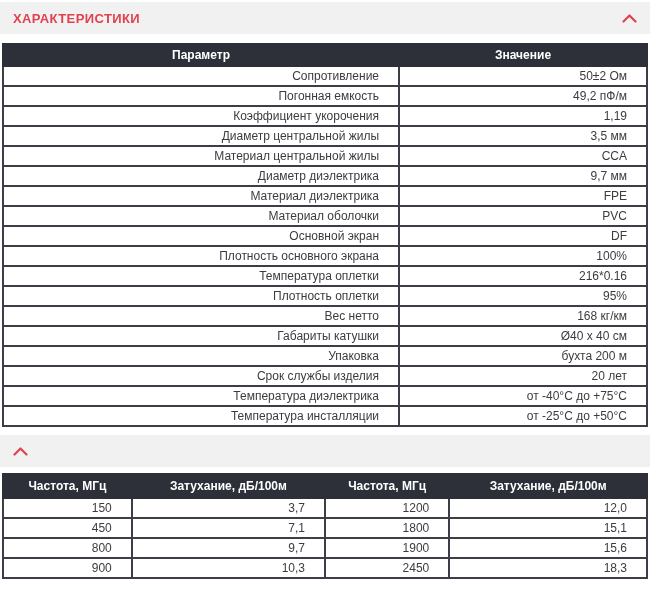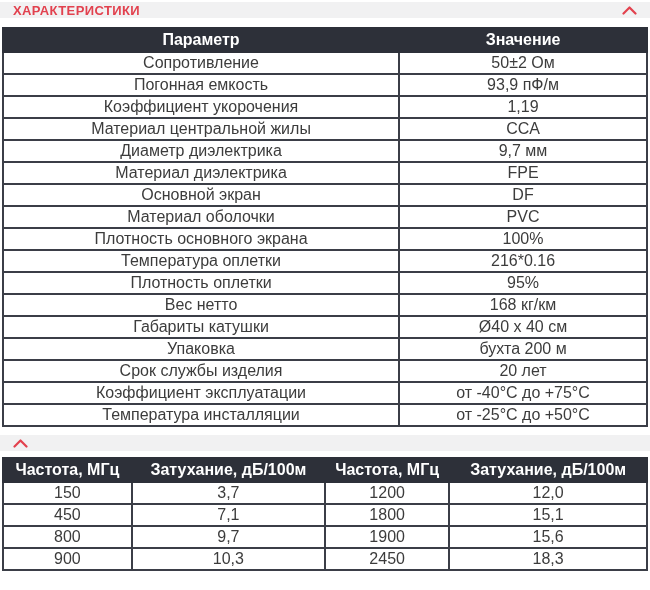--- a/index.html
+++ b/index.html
@@ -13,47 +13,47 @@
   html,body{margin:0;padding:0;}
   body{
     width:650px;height:590px;background:#ffffff;
     font-family:"Liberation Sans","DejaVu Sans",sans-serif;
     overflow:hidden;
   }
   .page{padding-top:2px;}
   .section-header{
     display:flex;align-items:center;justify-content:space-between;
     background:var(--sectionBg);
-    height:16px;padding:0 13px;
+    height:32px;padding:0 13px;
     cursor:pointer;
   }
   .section-title{
     color:var(--accent);
     font-size:13px;font-weight:700;
     letter-spacing:.4px;
     text-transform:uppercase;
   }
   .chevron{color:var(--accent);display:flex;align-items:center;}
   .spec-table,.atten-table{
     width:646px;margin:9px 2px 8px;
     border-collapse:collapse;table-layout:fixed;
   }
   .atten-table{margin-top:6px;margin-bottom:0;border-radius:14px;}
   th{
     background:var(--headerBg);color:#ffffff;
-    font-size:16px;font-weight:700;
+    font-size:12px;font-weight:700;
     height:22px;padding:2px 4px;
     border:2px solid var(--headerBg);
     text-align:center;
   }
   .atten-table th{height:24px;}
   td{
     border:2px solid var(--border);
-    font-size:16px;color:var(--cellText);
-    text-align:center;height:20px;padding:1px 19px;
+    font-size:12px;color:var(--cellText);
+    text-align:right;height:20px;padding:1px 19px;
     background:#ffffff;
     white-space:nowrap;overflow:hidden;
   }
 </style>
 </head>
 <body>
 
 <div class="page">
 
   <div class="section-header">
@@ -76,47 +76,51 @@
         <th>Значение</th>
       </tr>
     </thead>
     <tbody>
         <tr>
           <td>Сопротивление</td>
           <td>50±2 Ом</td>
         </tr>
         <tr>
           <td>Погонная емкость</td>
-          <td>93,9 пФ/м</td>
+          <td>49,2 пФ/м</td>
         </tr>
         <tr>
           <td>Коэффициент укорочения</td>
           <td>1,19</td>
         </tr>
         <tr>
+          <td>Диаметр центральной жилы</td>
+          <td>3,5 мм</td>
+        </tr>
+        <tr>
           <td>Материал центральной жилы</td>
           <td>CCA</td>
         </tr>
         <tr>
           <td>Диаметр диэлектрика</td>
           <td>9,7 мм</td>
         </tr>
         <tr>
           <td>Материал диэлектрика</td>
           <td>FPE</td>
         </tr>
         <tr>
+          <td>Материал оболочки</td>
+          <td>PVC</td>
+        </tr>
+        <tr>
           <td>Основной экран</td>
           <td>DF</td>
         </tr>
         <tr>
-          <td>Материал оболочки</td>
-          <td>PVC</td>
-        </tr>
-        <tr>
           <td>Плотность основного экрана</td>
           <td>100%</td>
         </tr>
         <tr>
           <td>Температура оплетки</td>
           <td>216*0.16</td>
         </tr>
         <tr>
           <td>Плотность оплетки</td>
           <td>95%</td>
@@ -131,21 +135,21 @@
         </tr>
         <tr>
           <td>Упаковка</td>
           <td>бухта 200 м</td>
         </tr>
         <tr>
           <td>Срок службы изделия</td>
           <td>20 лет</td>
         </tr>
         <tr>
-          <td>Коэффициент эксплуатации</td>
+          <td>Температура диэлектрика</td>
           <td>от -40°С до +75°С</td>
         </tr>
         <tr>
           <td>Температура инсталляции</td>
           <td>от -25°С до +50°С</td>
         </tr>
       </tbody>
   </table>
 
   <div class="section-header">

